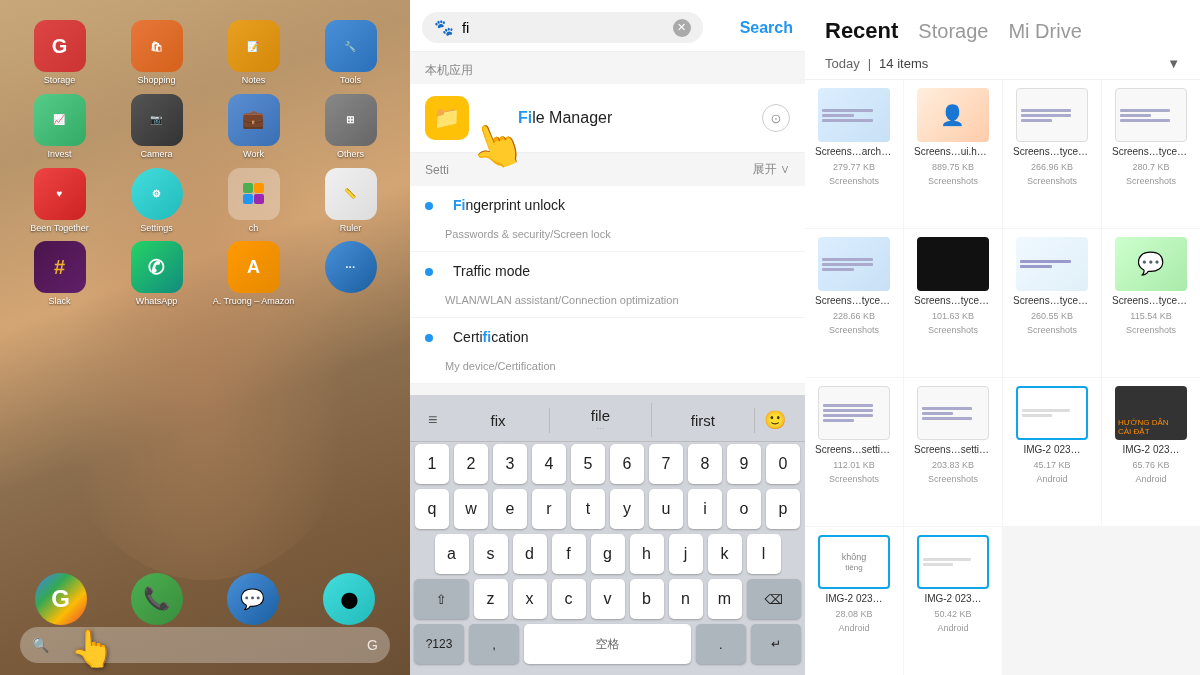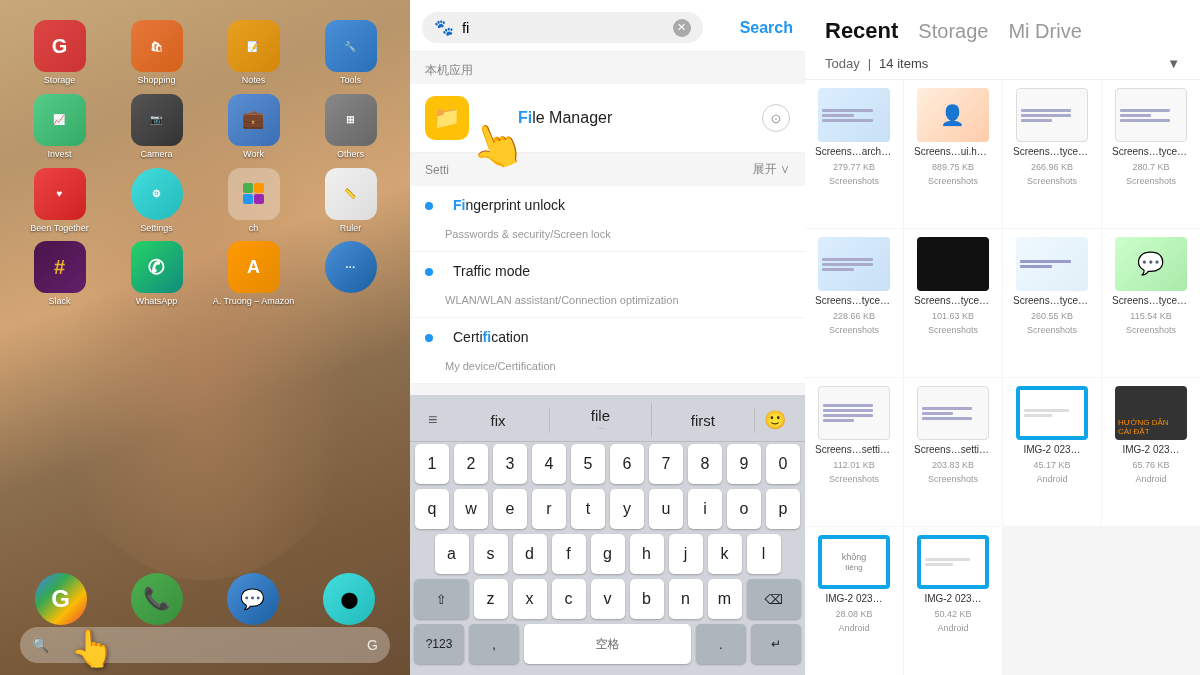--- a/index.html
+++ b/index.html
@@ -495,21 +495,21 @@
       background: linear-gradient(135deg, #f0f8ff, #e0f0f8);
     }
 
     .file-thumb-doc {
       background: #f8f8f8;
       border: 1px solid #ddd;
     }
 
     .file-thumb-white {
       background: white;
-      border: 4px solid #0ea5e9;
+      border: 2px solid #0ea5e9;
     }
 
     .file-name {
       font-size: 10px;
       color: #333;
       text-align: center;
       line-height: 1.2;
       max-width: 78px;
       overflow: hidden;
       text-overflow: ellipsis;

